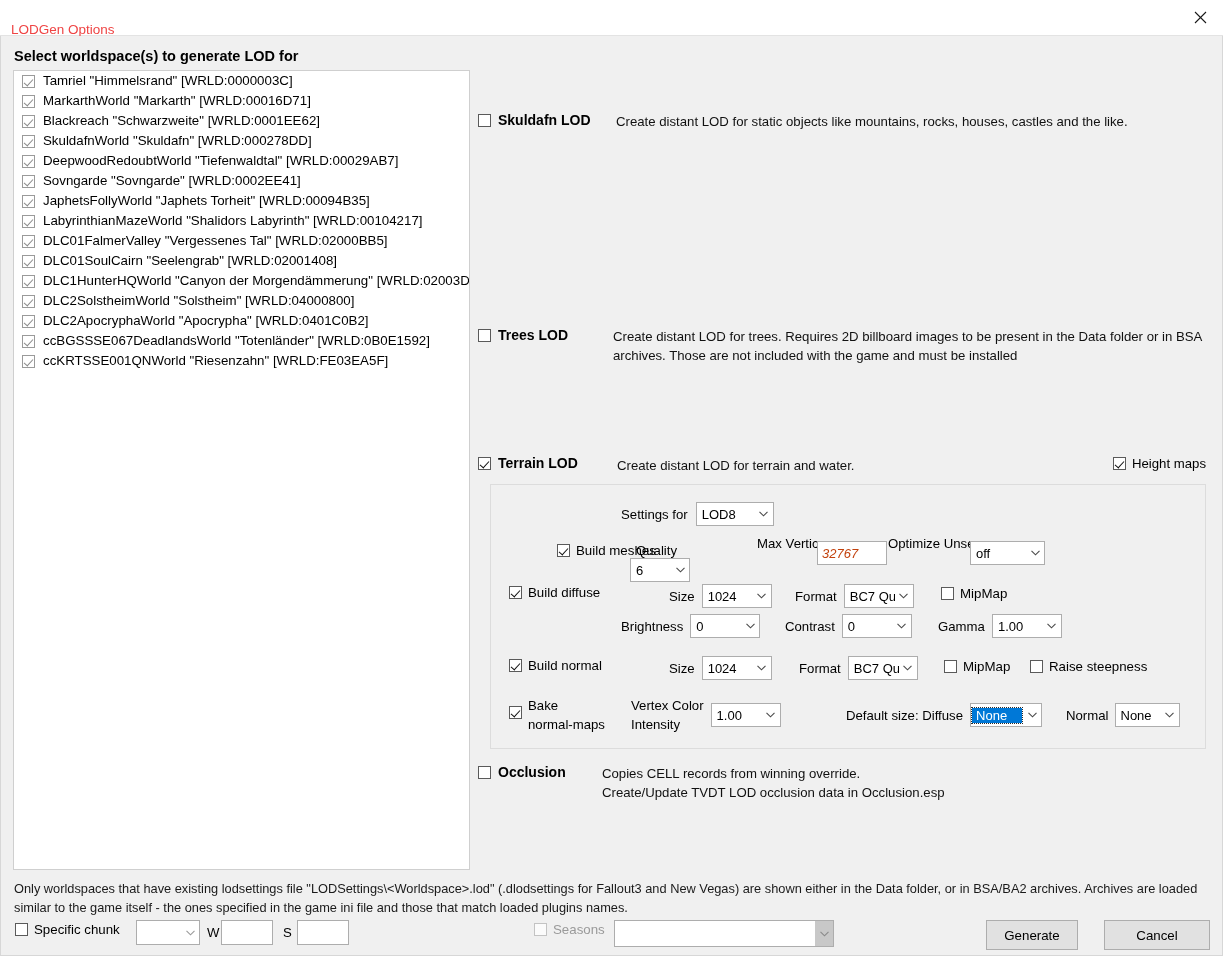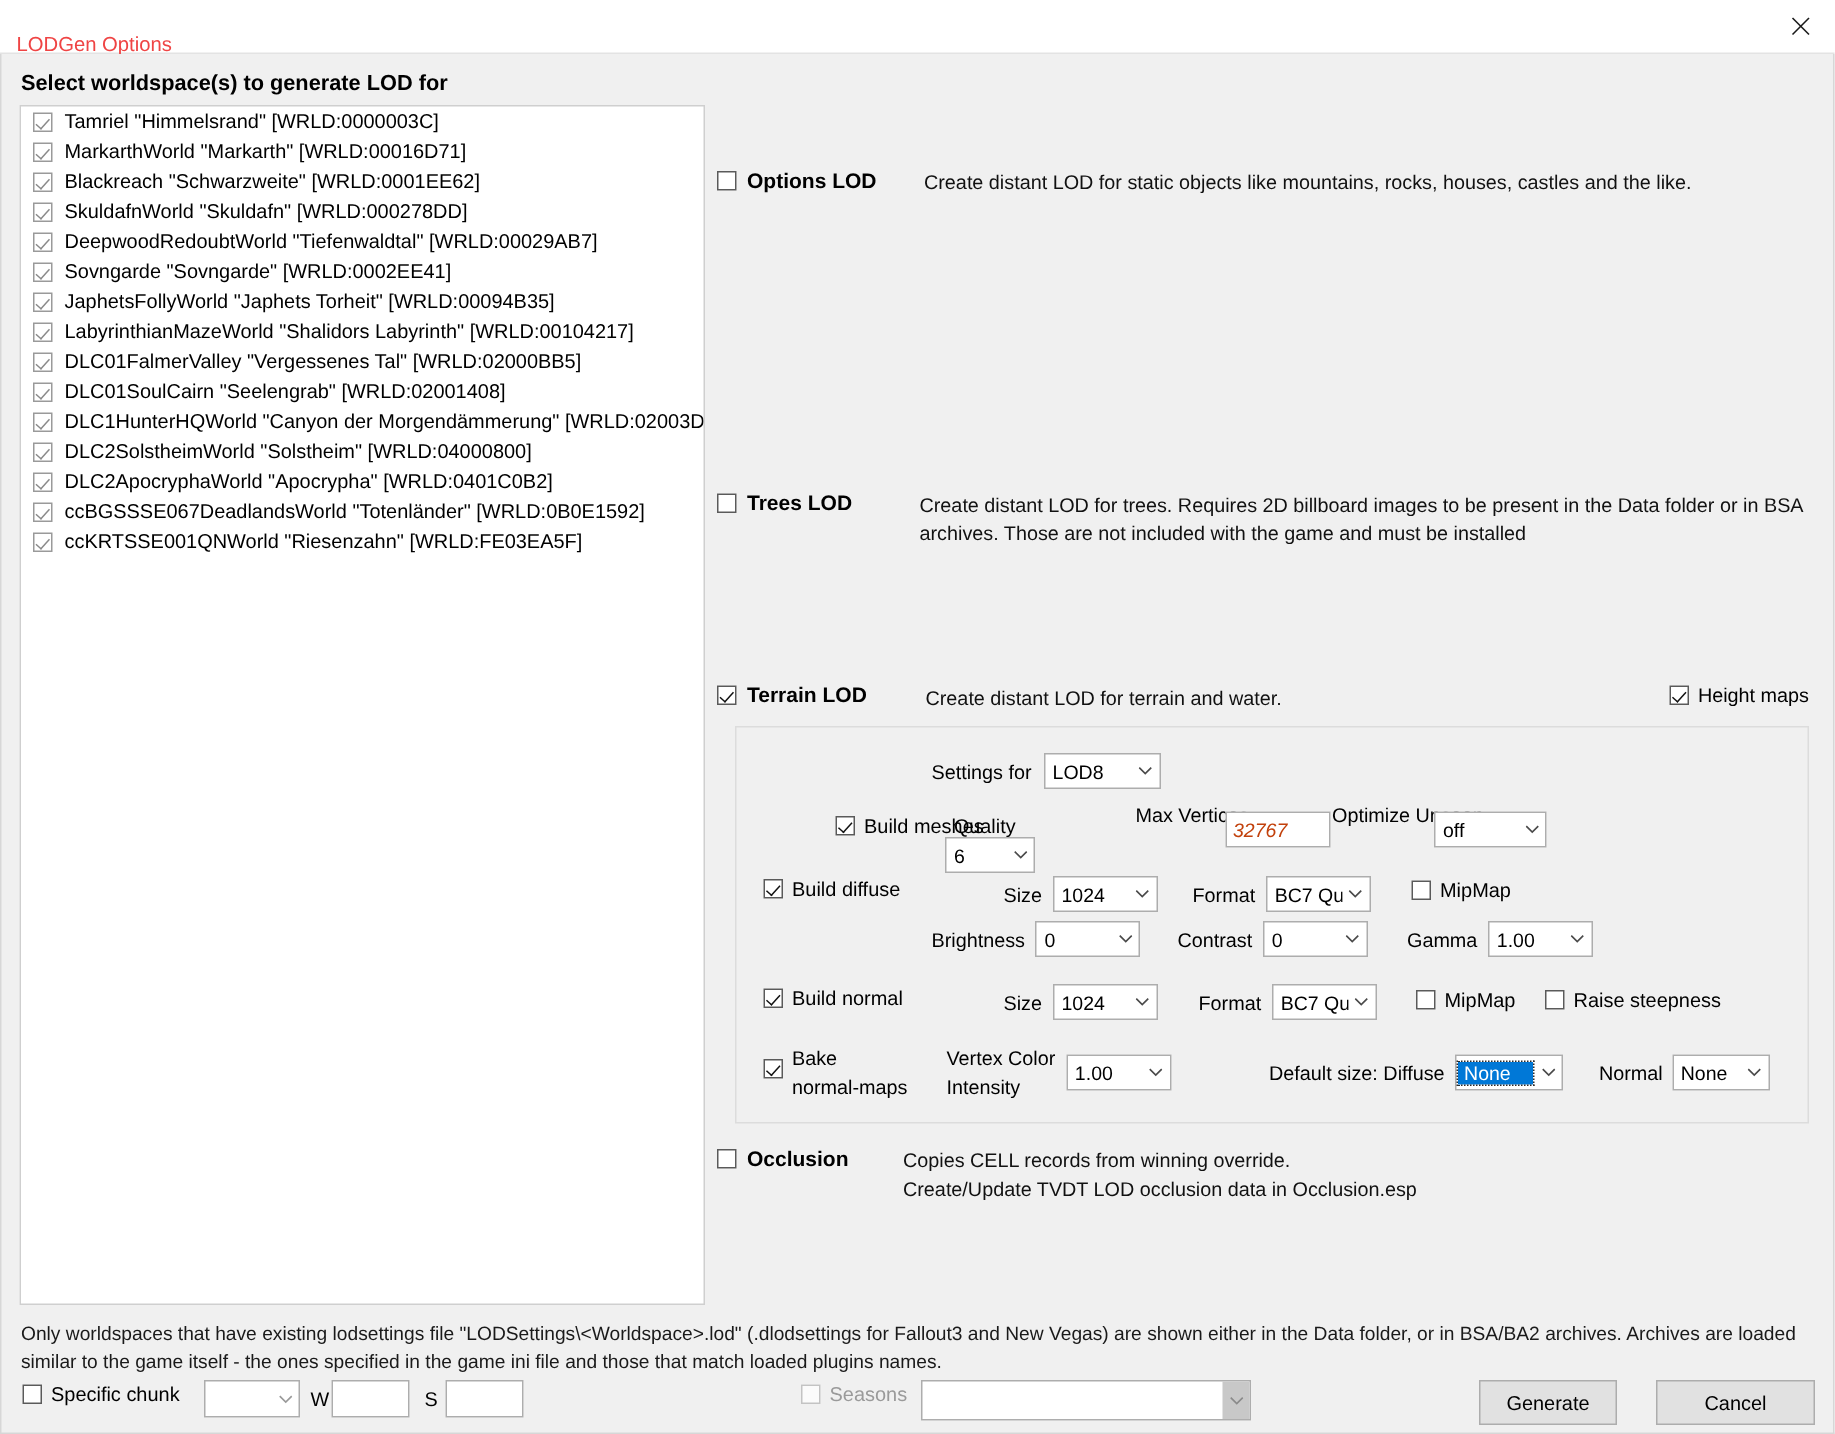--- a/index.html
+++ b/index.html
@@ -265,21 +265,21 @@
         <span class="lbl">ccBGSSSE067DeadlandsWorld "Totenländer" [WRLD:0B0E1592]</span>
       </div>
       <div class="wrow">
         <span class="cb checked"></span>
         <span class="lbl">ccKRTSSE001QNWorld "Riesenzahn" [WRLD:FE03EA5F]</span>
       </div>
     </div>
 
   <div class="sect-title" id="objectsTitle">
     <span class="cb dark" id="cbObjects"></span>
-    <span>Options LOD</span>
+    <span>Skuldafn LOD</span>
   </div>
   <div class="sect-desc" id="objectsDesc">Create distant LOD for static objects like mountains, rocks, houses, castles and the like.</div>
 
   <div class="sect-title" id="treesTitle">
     <span class="cb dark" id="cbTrees"></span>
     <span>Trees LOD</span>
   </div>
   <div class="sect-desc" id="treesDesc">Create distant LOD for trees. Requires 2D billboard images to be present in the Data folder or in BSA archives. Those are not included with the game and must be installed</div>
 
   <div class="sect-title" id="terrainTitle">
@@ -322,21 +322,21 @@
             </svg>
         </span>
       </span>
     </div>
     <div class="ctlrow" style="left:266px; top:50px; align-items:flex-start;">
       <span class="lab" style="display:inline-block; width:54px; line-height:17px;">Max Vertices</span>
       <input class="tinput" style="width: 70px; margin-left: 6px; margin-top: 6px;" type="text" value="32767">
     </div>
     <div class="ctlrow" style="left:397px; top:50px; align-items:flex-start;">
       <span class="lab" style="display:inline-block; width:62px; line-height:17px;">Optimize Unseen</span>
-      <span class="combo" style="width:75px; margin-left:6px; margin-top:6px;">
+      <span class="combo" style="width:75px; margin-left:20px; margin-top:6px;">
         <span class="val">off</span>
         <span class="arrow">
           <svg width="9" height="6" viewBox="0 0 9 6">
               <path d="M0.5 0.8 L4.5 4.8 L8.5 0.8" fill="none" stroke="#4a4a4a" stroke-width="1.1"></path>
             </svg>
         </span>
       </span>
     </div>
 
     <div class="ctlrow" style="left:18px; top:100px;">

